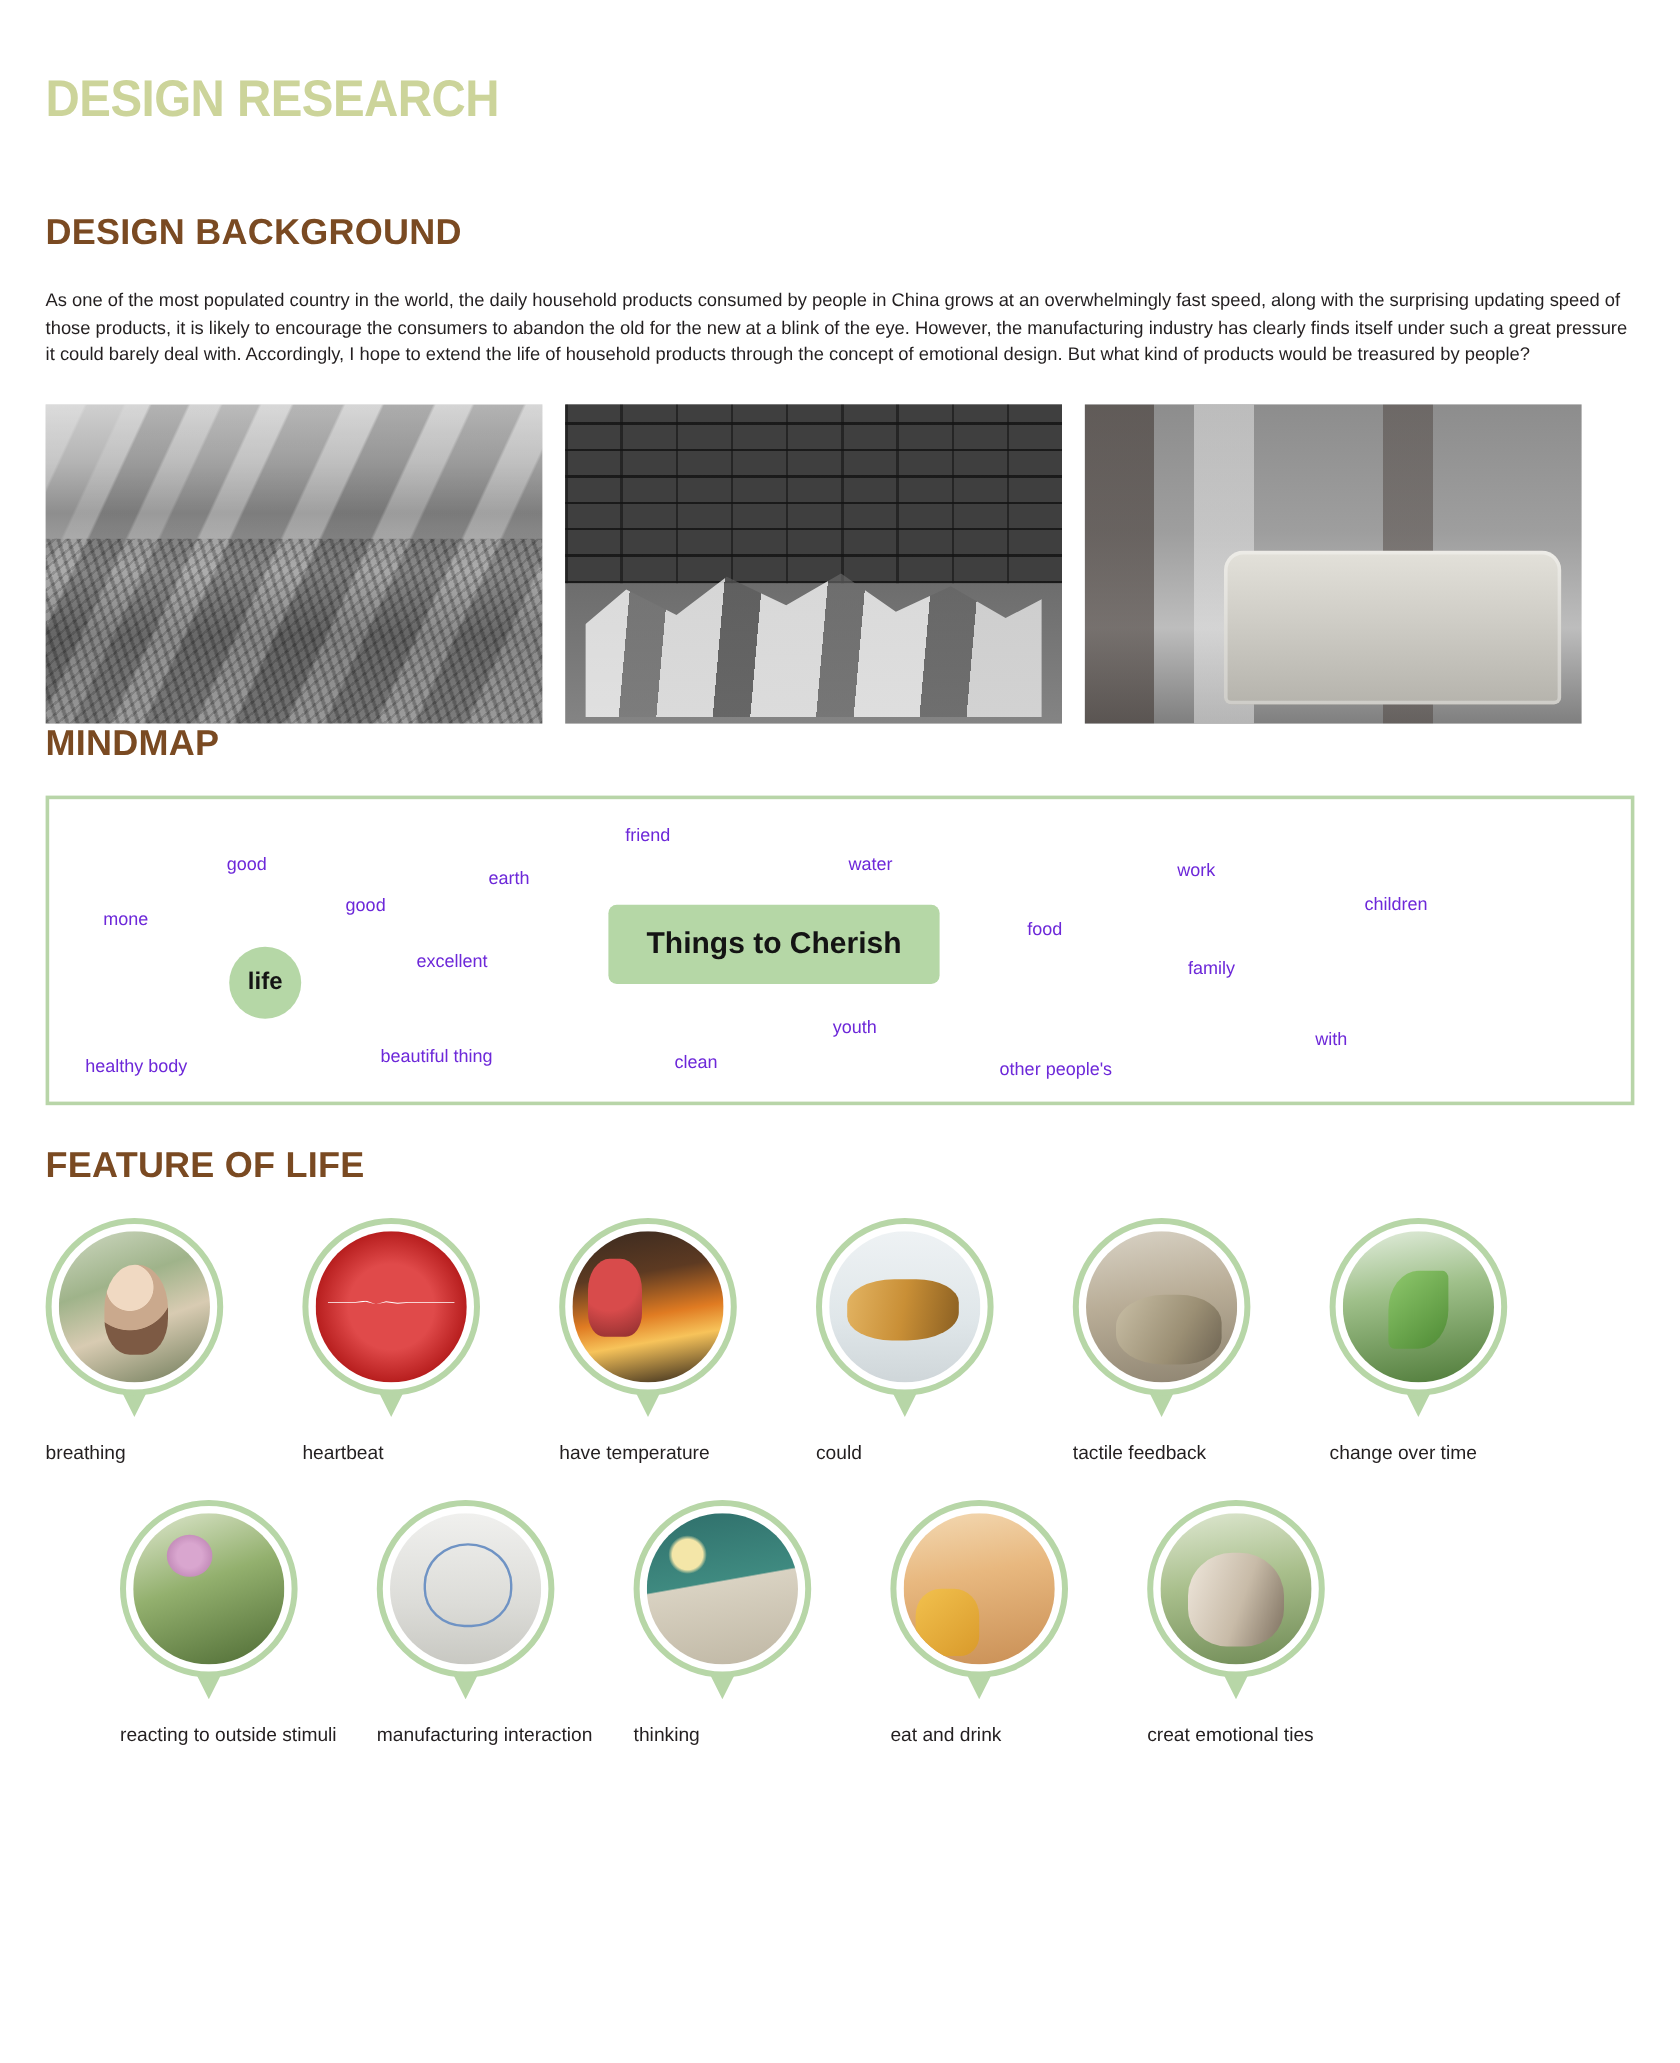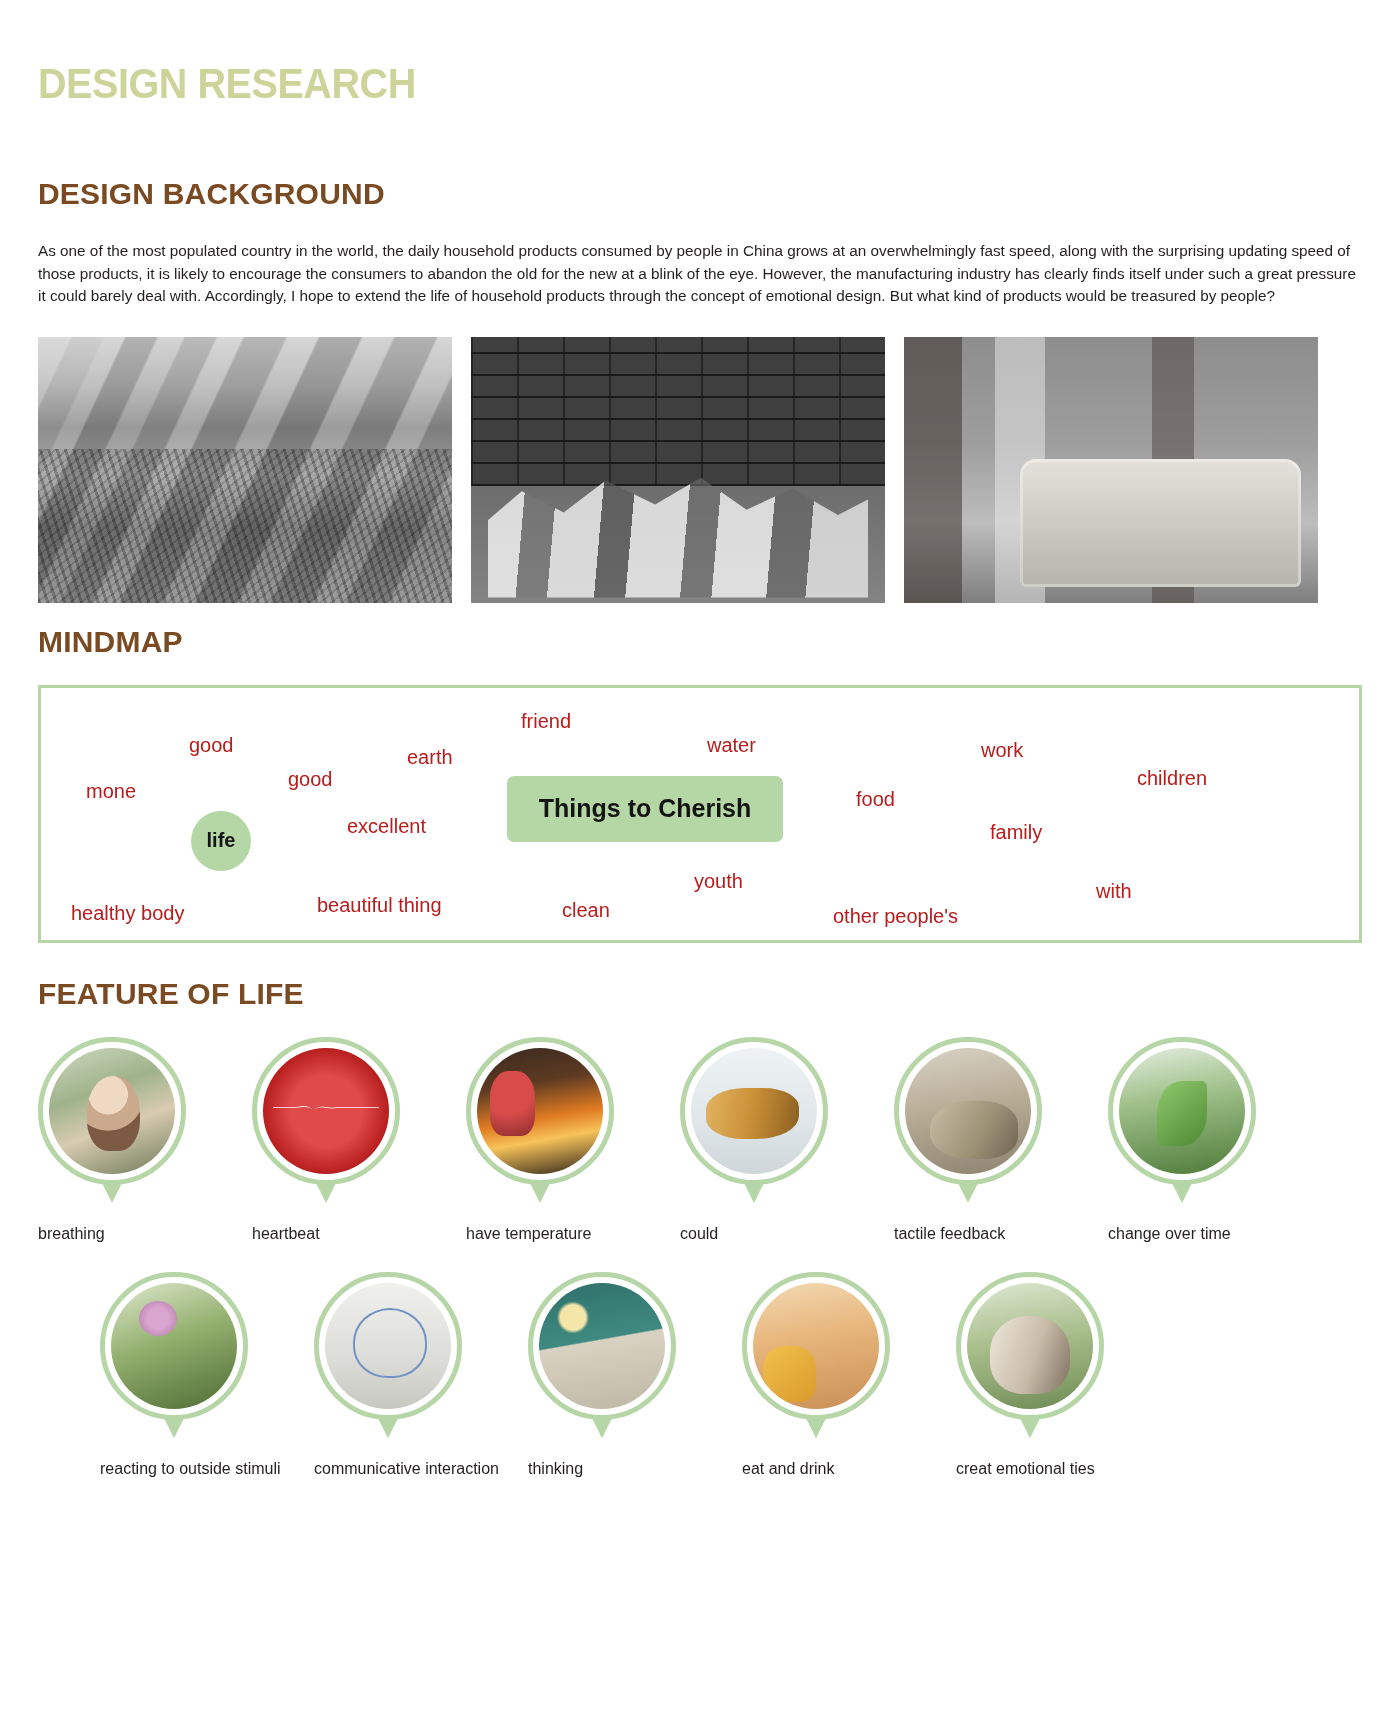--- a/index.html
+++ b/index.html
@@ -31,21 +31,21 @@
   }
 
   
   .section-heading {
     font-size: 30px;
     font-weight: bold;
     color: #7a4a22;
     letter-spacing: 0.2px;
   }
   #design-background-heading { margin-top: 72px; }
-  #mindmap-heading { margin-top: 22px; }
+  #mindmap-heading { }
   #feature-heading { margin-top: 34px; }
 
   
   .body-text {
     margin-top: 29px;
     font-size: 15.3px;
     line-height: 1.48;
     color: #231f20;
     max-width: 1320px;
   }
@@ -126,22 +126,22 @@
   
   .mindmap {
     margin-top: 26px;
     position: relative;
     height: 258px;
     border: 3px solid #b8d5a8;
     background: #ffffff;
   }
   .mm-word {
     position: absolute;
-    font-size: 20px;
-    color: #b91c1c;
+    font-size: 15px;
+    color: #6d28d9;
     white-space: nowrap;
   }
   .mm-center {
     position: absolute;
     left: 466px; top: 88px;
     width: 276px; height: 66px;
     background: #b5d7a6;
     border-radius: 7px;
     display: flex; align-items: center; justify-content: center;
     font-size: 25px; font-weight: bold; color: #141414;
@@ -350,21 +350,21 @@
       <div class="feature-label">reacting to outside stimuli</div>
     </div>
     <div class="feature">
       <div class="pin">
         <div class="pin-tail"></div>
         <div class="pin-ring"></div>
         <div class="pin-img">
             <div class="art img-communicative"></div>
           </div>
       </div>
-      <div class="feature-label">communicative interaction</div>
+      <div class="feature-label">manufacturing interaction</div>
     </div>
     <div class="feature">
       <div class="pin">
         <div class="pin-tail"></div>
         <div class="pin-ring"></div>
         <div class="pin-img">
             <div class="art img-thinking"></div>
           </div>
       </div>
       <div class="feature-label">thinking</div>

